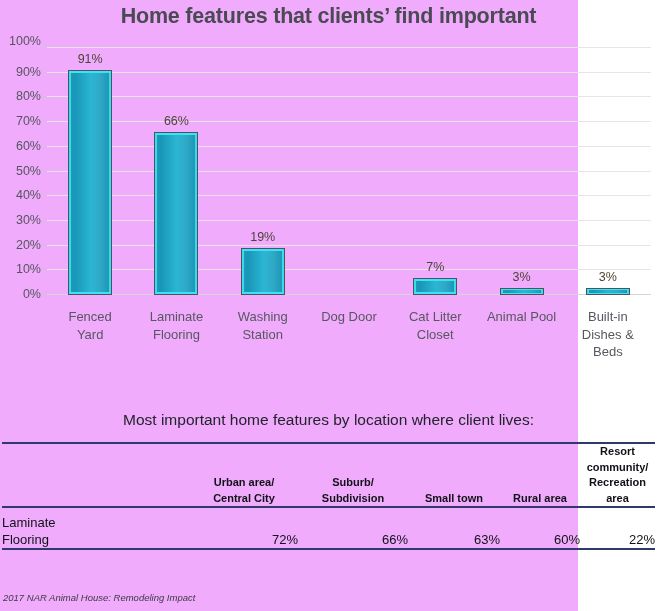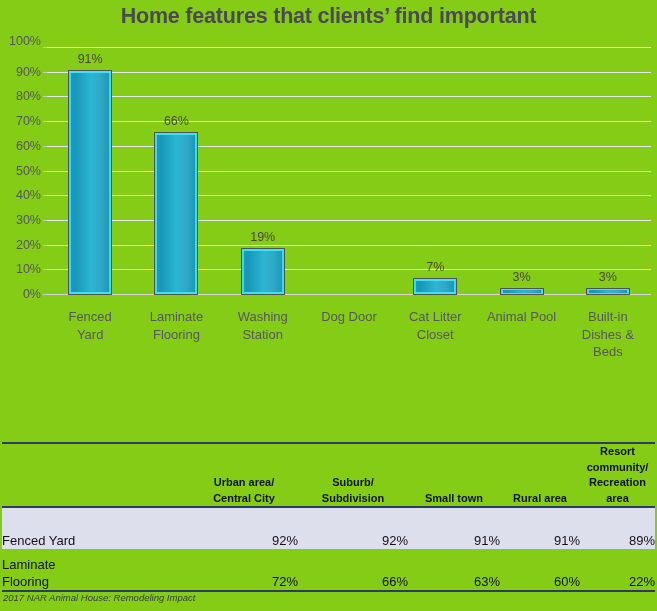--- a/index.html
+++ b/index.html
@@ -5,22 +5,22 @@
   * { box-sizing: border-box; }
   html, body {
     margin: 0; padding: 0;
     width: 657px; height: 611px;
     background: #ffffff;
     font-family: "Liberation Sans", sans-serif;
     overflow: hidden;
   }
   #page {
     position: relative;
-    width: 657px; height: 611px;
-    background: #84cc16;
+    width: 578px; height: 611px;
+    background: #f0abfc;
   }
 
   
   .chart-title {
     position: absolute;
     left: 0; top: 4px;
     width: 657px;
     text-align: center;
     font-size: 21.5px;
     font-weight: bold;
@@ -284,20 +284,21 @@
       <div class="xlabel" style="left: 431.429px; width: 86.2857px;">
         <div>Animal Pool</div>
       </div>
       <div class="xlabel" style="left: 517.714px; width: 86.2857px;">
         <div>Built-in</div>
         <div>Dishes &amp;</div>
         <div>Beds</div>
       </div>
     </div>
 
+  <div class="table-title">Most important home features by location where client lives:</div>
 
   <div class="tbl-wrap">
     <table class="data">
       <thead>
         <tr class="hdr-row" id="hdr-row">
             <th class="corner" style="width: 188px;">
               <div></div>
             </th>
             <th style="width: 108px;">
               <div>Urban area/</div>
@@ -314,30 +315,20 @@
               <div>Rural area</div>
             </th>
             <th style="width: 75px;">
               <div>Resort</div>
               <div>community/</div>
               <div>Recreation area</div>
             </th>
           </tr>
       </thead>
       <tbody id="tbody">
-          <tr class="drow shaded">
-            <td class="rowname">
-              <span class="rowname-inner">Fenced Yard</span>
-            </td>
-            <td class="val">92%</td>
-            <td class="val">92%</td>
-            <td class="val">91%</td>
-            <td class="val">91%</td>
-            <td class="val">89%</td>
-          </tr>
           <tr class="drow last">
             <td class="rowname">
               <span class="rowname-inner">Laminate</span>
               <span class="rowname-inner">Flooring</span>
             </td>
             <td class="val">72%</td>
             <td class="val">66%</td>
             <td class="val">63%</td>
             <td class="val">60%</td>
             <td class="val">22%</td>

